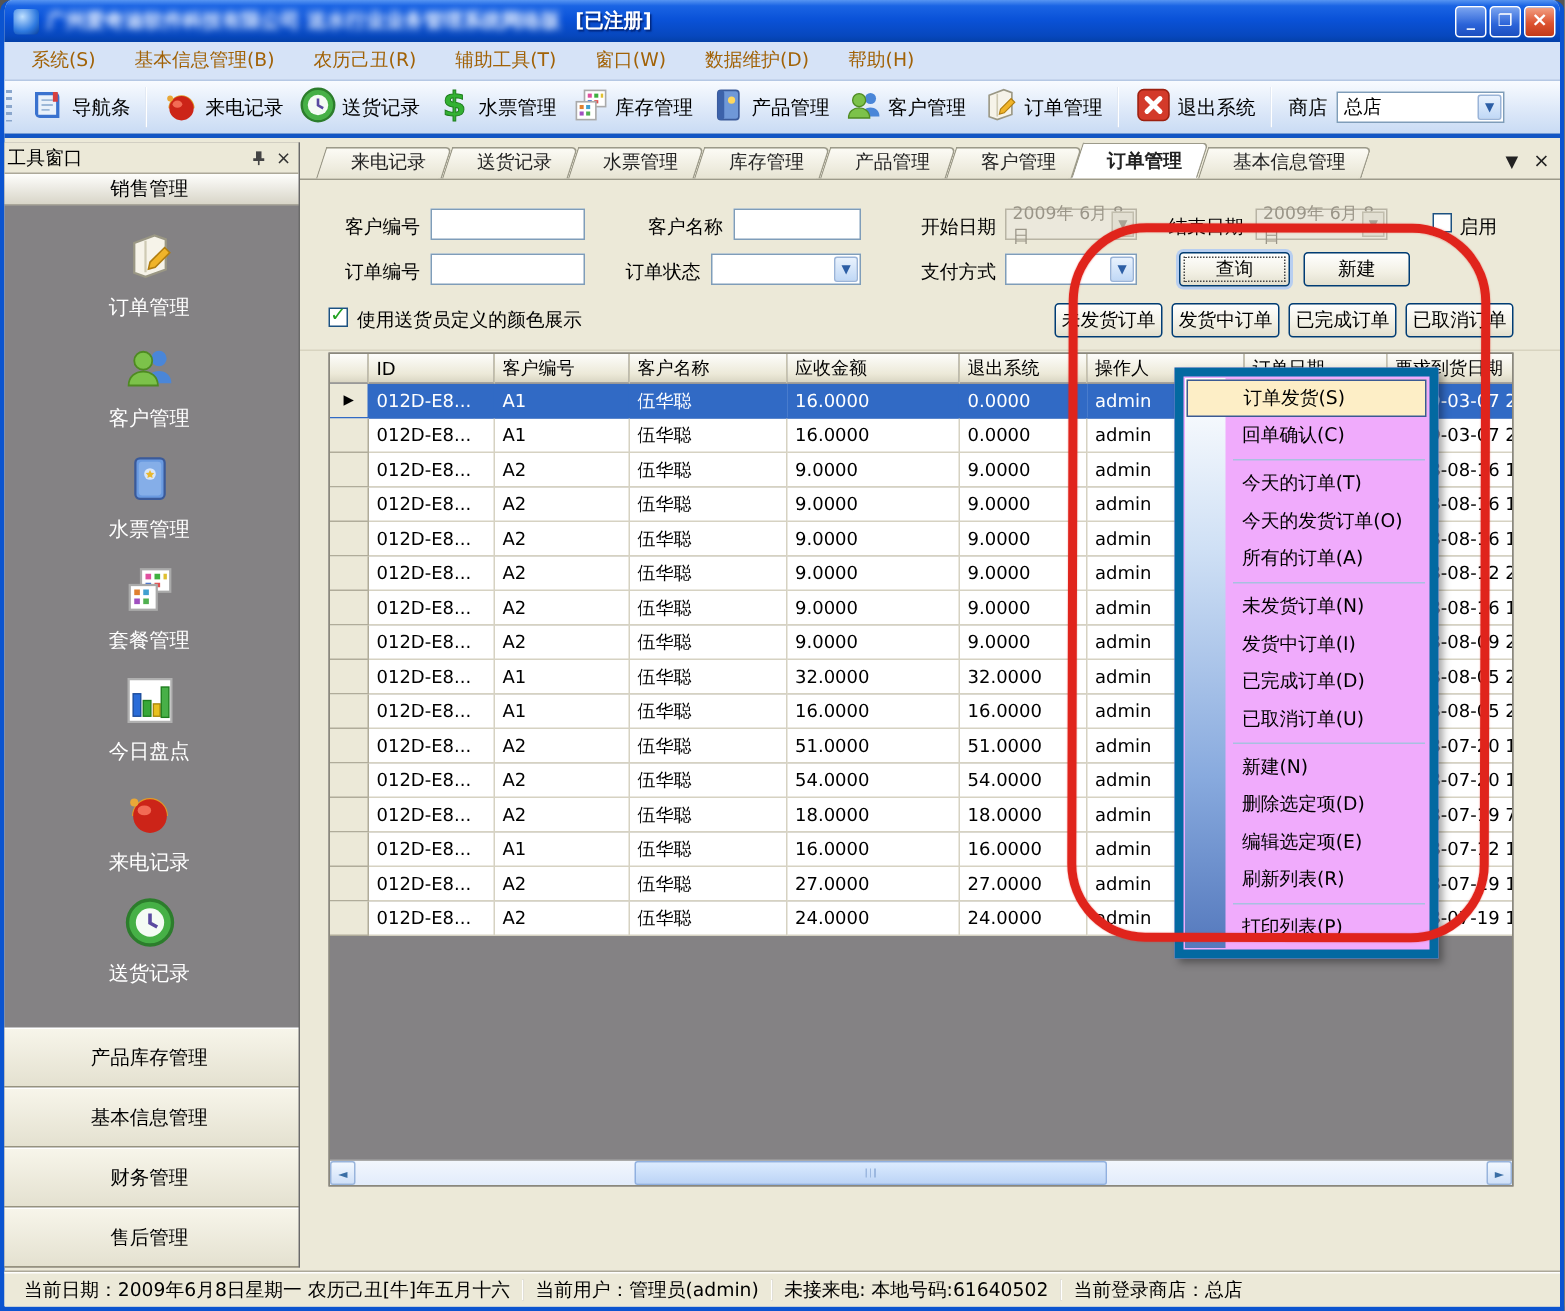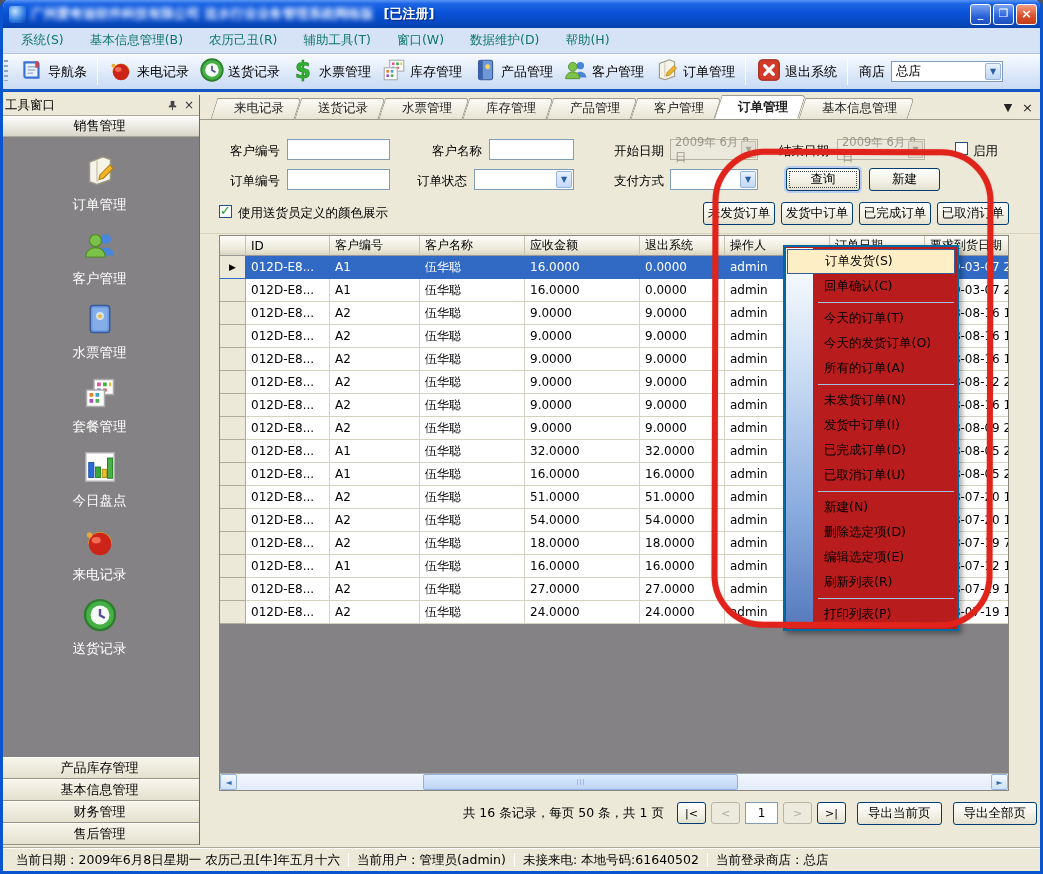--- a/index.html
+++ b/index.html
@@ -11,21 +11,21 @@
     display:flex;align-items:center;padding:0 6px;color:#fff;}
   .app-icon{width:17px;height:17px;border-radius:3px;background:radial-gradient(circle at 35% 30%,#bfe0ff,#2f7ae0 60%,#0a3f9a);margin:0 5px 0 3px;flex:none;}
   .title-blur{font-weight:bold;font-size:13px;color:#eaf2ff;filter:blur(2.6px);white-space:nowrap;overflow:hidden;max-width:560px;}
   .title-badge{font-weight:bold;font-size:13px;margin-left:10px;text-shadow:1px 1px 1px #00257a;white-space:nowrap;}
   .win-btns{margin-left:auto;display:flex;gap:2px;}
   .win-btn{width:21px;height:21px;border-radius:3px;border:1px solid #fff;color:#fff;font-size:11px;line-height:18px;text-align:center;
     background:linear-gradient(to bottom,#7aa4f0,#2b63d8 60%,#1c4fc0);font-weight:bold;}
   .win-btn.close{background:linear-gradient(to bottom,#f2a083,#dd5330 55%,#c23a18);font-size:13px;}
   
   .menubar{position:absolute;left:-3px;top:28px;width:1043px;height:26px;background:#d6e3f7;border-bottom:1px solid #b5c8e4;display:flex;align-items:center;padding-left:8px;}
-  .menu-item{font-size:12.5px;color:#0f766e;padding:4px 13px;white-space:nowrap;}
+  .menu-item{font-size:12.5px;color:#a16207;padding:4px 13px;white-space:nowrap;}
   
   .toolbar{position:absolute;left:-3px;top:54px;width:1043px;height:38px;background:linear-gradient(to bottom,#f8fbff,#dbe7f8 60%,#c9dbf4);
     border-bottom:3px solid #1356c4;display:flex;align-items:center;padding-left:14px;}
   .tool-grip{position:absolute;left:4px;top:6px;bottom:8px;width:4px;
     background:repeating-linear-gradient(to bottom,#8aa6cc 0 2px,transparent 2px 5px);}
   .tool-item{display:flex;align-items:center;gap:3px;padding:2px 5px;border-radius:3px;white-space:nowrap;}
   .tool-item .lbl{font-size:13px;color:#000;}
   .tool-item svg{width:26px;height:26px;}
   .tool-sep{width:1px;height:27px;background:#9db4d6;border-right:1px solid #fff;margin:0 5px;}
   .shop-group{display:flex;align-items:center;gap:6px;margin-left:6px;}
@@ -38,21 +38,21 @@
   
   .sidebar{width:200px;background:#848284;display:flex;flex-direction:column;border-right:1px solid #6a6a6a;}
   .sb-title{height:21px;background:#ece9d8;border-bottom:1px solid #aca899;display:flex;align-items:center;padding:0 5px;font-size:12.5px;}
   .sb-title .sp{margin-left:auto;display:flex;gap:6px;align-items:center;font-size:12px;color:#333;}
   .sb-section{height:21px;background:linear-gradient(to bottom,#fefefc,#d8d5c8);border-bottom:1px solid #a9a69a;display:flex;align-items:center;justify-content:center;font-size:13px;}
   .sb-body{flex:1;overflow:hidden;padding-top:16px;}
   .sb-item{display:flex;flex-direction:column;align-items:center;margin-bottom:13px;}
   .sb-item svg{width:36px;height:36px;}
   .sb-item .lbl{color:#fff;font-size:13.5px;margin-top:3px;}
   .sb-cats{margin-top:auto;}
-  .sb-cat{height:22px;background:linear-gradient(to bottom,#f7f5ea,#e4e1d0);border-top:1px solid #fff;border-bottom:1px solid #96927f;
+  .sb-cat{height:40px;background:linear-gradient(to bottom,#f7f5ea,#e4e1d0);border-top:1px solid #fff;border-bottom:1px solid #96927f;
     display:flex;align-items:center;justify-content:center;font-size:13px;}
   
   .panel{flex:1;position:relative;background:#ece9d8;}
   
   .tabstrip{position:absolute;left:0;top:0;right:0;height:25px;border-bottom:1px solid #9c9a8a;display:flex;align-items:flex-end;padding-left:14px;}
   .tab{position:relative;height:21px;padding:0 14px 0 20px;font-size:12.5px;display:flex;align-items:center;color:#222;}
   .tab::before{content:'';position:absolute;inset:0;background:linear-gradient(to bottom,#fcfbf5,#e7e4d3);border:1px solid #9c9a8a;border-bottom:none;transform:skewX(-18deg);border-radius:0 4px 0 0;}
   .tab span{position:relative;}
   .tab.active{height:24px;font-weight:bold;}
   .tab.active::before{background:#fff;border-bottom:1px solid #fff;}
@@ -91,21 +91,21 @@
   .pg-btn{width:29px;height:22px;font-size:11px;position:static;}
   .pg-btn.dis{border-color:#b8b4a4;color:#b0aca0;background:#eceadc;}
   .pg-box{width:33px;height:22px;background:#fff;border:1px solid #7f9db9;font-size:12px;display:flex;align-items:center;justify-content:center;}
   .pg-exp{padding:0 10px;height:23px;position:static;margin-left:6px;}
   
   .statusbar{position:absolute;left:-3px;bottom:0;width:1043px;height:23px;background:#ece9d8;border-top:1px solid #fff;box-shadow:0 -1px 0 #aca899;
     display:flex;align-items:center;padding:0 8px;font-size:12.5px;white-space:nowrap;overflow:hidden;}
   .sb-seg{padding:0 8px;}
   .sb-div{width:1px;height:14px;background:#9a968a;border-right:1px solid #fff;}
   
-  .ctxmenu{position:absolute;left:780px;top:245px;width:176px;background:#b91c1c;border:2px solid #0369a1;box-shadow:3px 3px 5px rgba(0,0,0,.35);z-index:40;padding:2px 1px;}
+  .ctxmenu{position:absolute;left:780px;top:245px;width:176px;background:#f0abfc;border:6px solid #0369a1;box-shadow:3px 3px 5px rgba(0,0,0,.35);z-index:40;padding:2px 1px;}
   .ctxmenu::before{content:'';position:absolute;left:1px;top:1px;bottom:1px;width:27px;
     background:linear-gradient(to bottom,#ffffff,#cfe0f5 30%,#88aade 70%,#5579bd 100%);}
   .mi{position:relative;padding:4px 6px 4px 38px;font-size:12.5px;white-space:nowrap;color:#000;}
   .mi.hl{background:#fdeec6;border:1px solid #3b5a93;margin:0 1px;padding:3px 5px 3px 37px;}
   .msep{position:relative;height:1px;background:#a8c0e0;margin:3px 2px 3px 32px;}
   
   .redmark{position:absolute;left:709px;top:149px;width:281px;height:479px;border:6px solid #e0241c;border-radius:52px;z-index:60;pointer-events:none;
     box-shadow:inset 0 0 1px rgba(224,36,28,.6),0 0 1px rgba(224,36,28,.6);transform:rotate(.15deg);}
 </style>
 </head>
@@ -588,30 +588,20 @@
             </div>
           </div>
         <div class="gfill"></div>
         <div class="hscroll">
           <div class="sarrow" style="left:0;">◄</div>
           <div class="sthumb"></div>
           <div class="sarrow" style="right:0;">►</div>
         </div>
       </div>
 
-      <div class="pagebar">
-        <span class="pg-sum">共 16 条记录，每页 50 条，共 1 页</span>
-        <div class="xpbtn pg-btn">|&lt;</div>
-        <div class="xpbtn pg-btn dis">&lt;</div>
-        <div class="pg-box">1</div>
-        <div class="xpbtn pg-btn dis">&gt;</div>
-        <div class="xpbtn pg-btn">&gt;|</div>
-        <div class="xpbtn pg-exp">导出当前页</div>
-        <div class="xpbtn pg-exp">导出全部页</div>
-      </div>
     </div>
   </div>
 
   <div class="statusbar" id="statusbar">
       <span class="sb-seg">当前日期：2009年6月8日星期一  农历己丑[牛]年五月十六</span>
       <div class="sb-div"></div>
       <span class="sb-seg">当前用户：管理员(admin)</span>
       <div class="sb-div"></div>
       <span class="sb-seg">未接来电: 本地号码:61640502</span>
       <div class="sb-div"></div>

